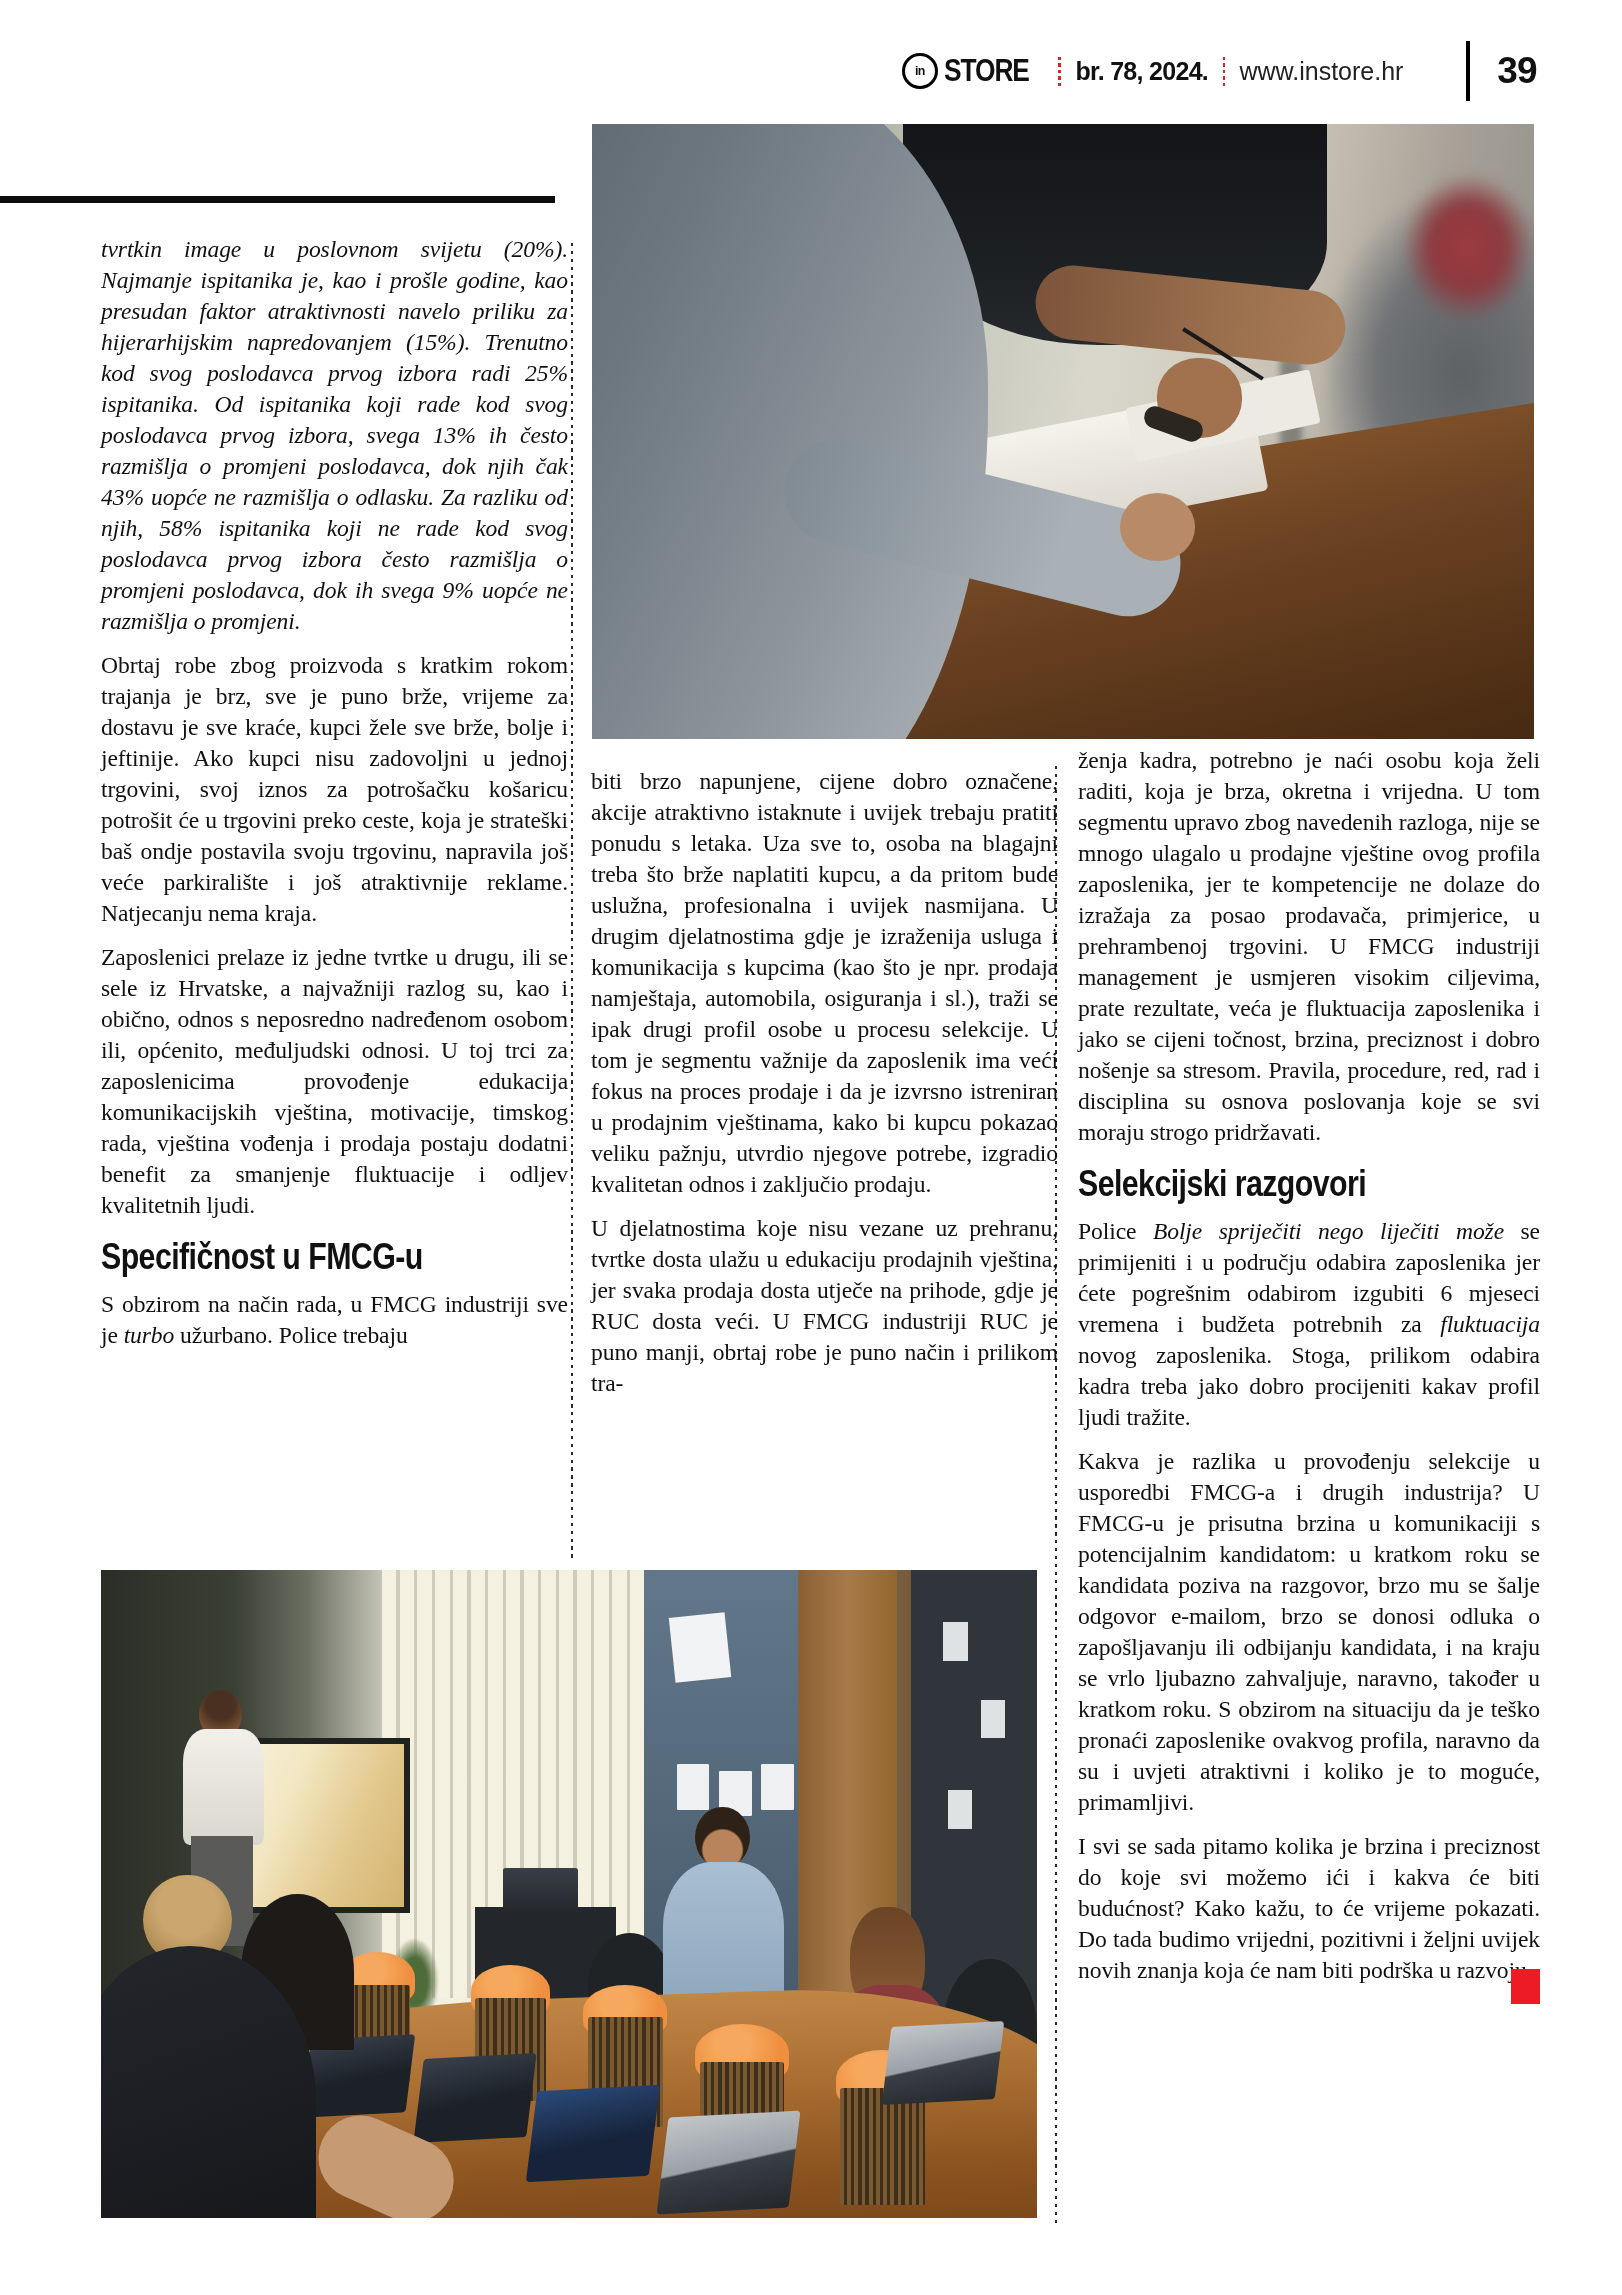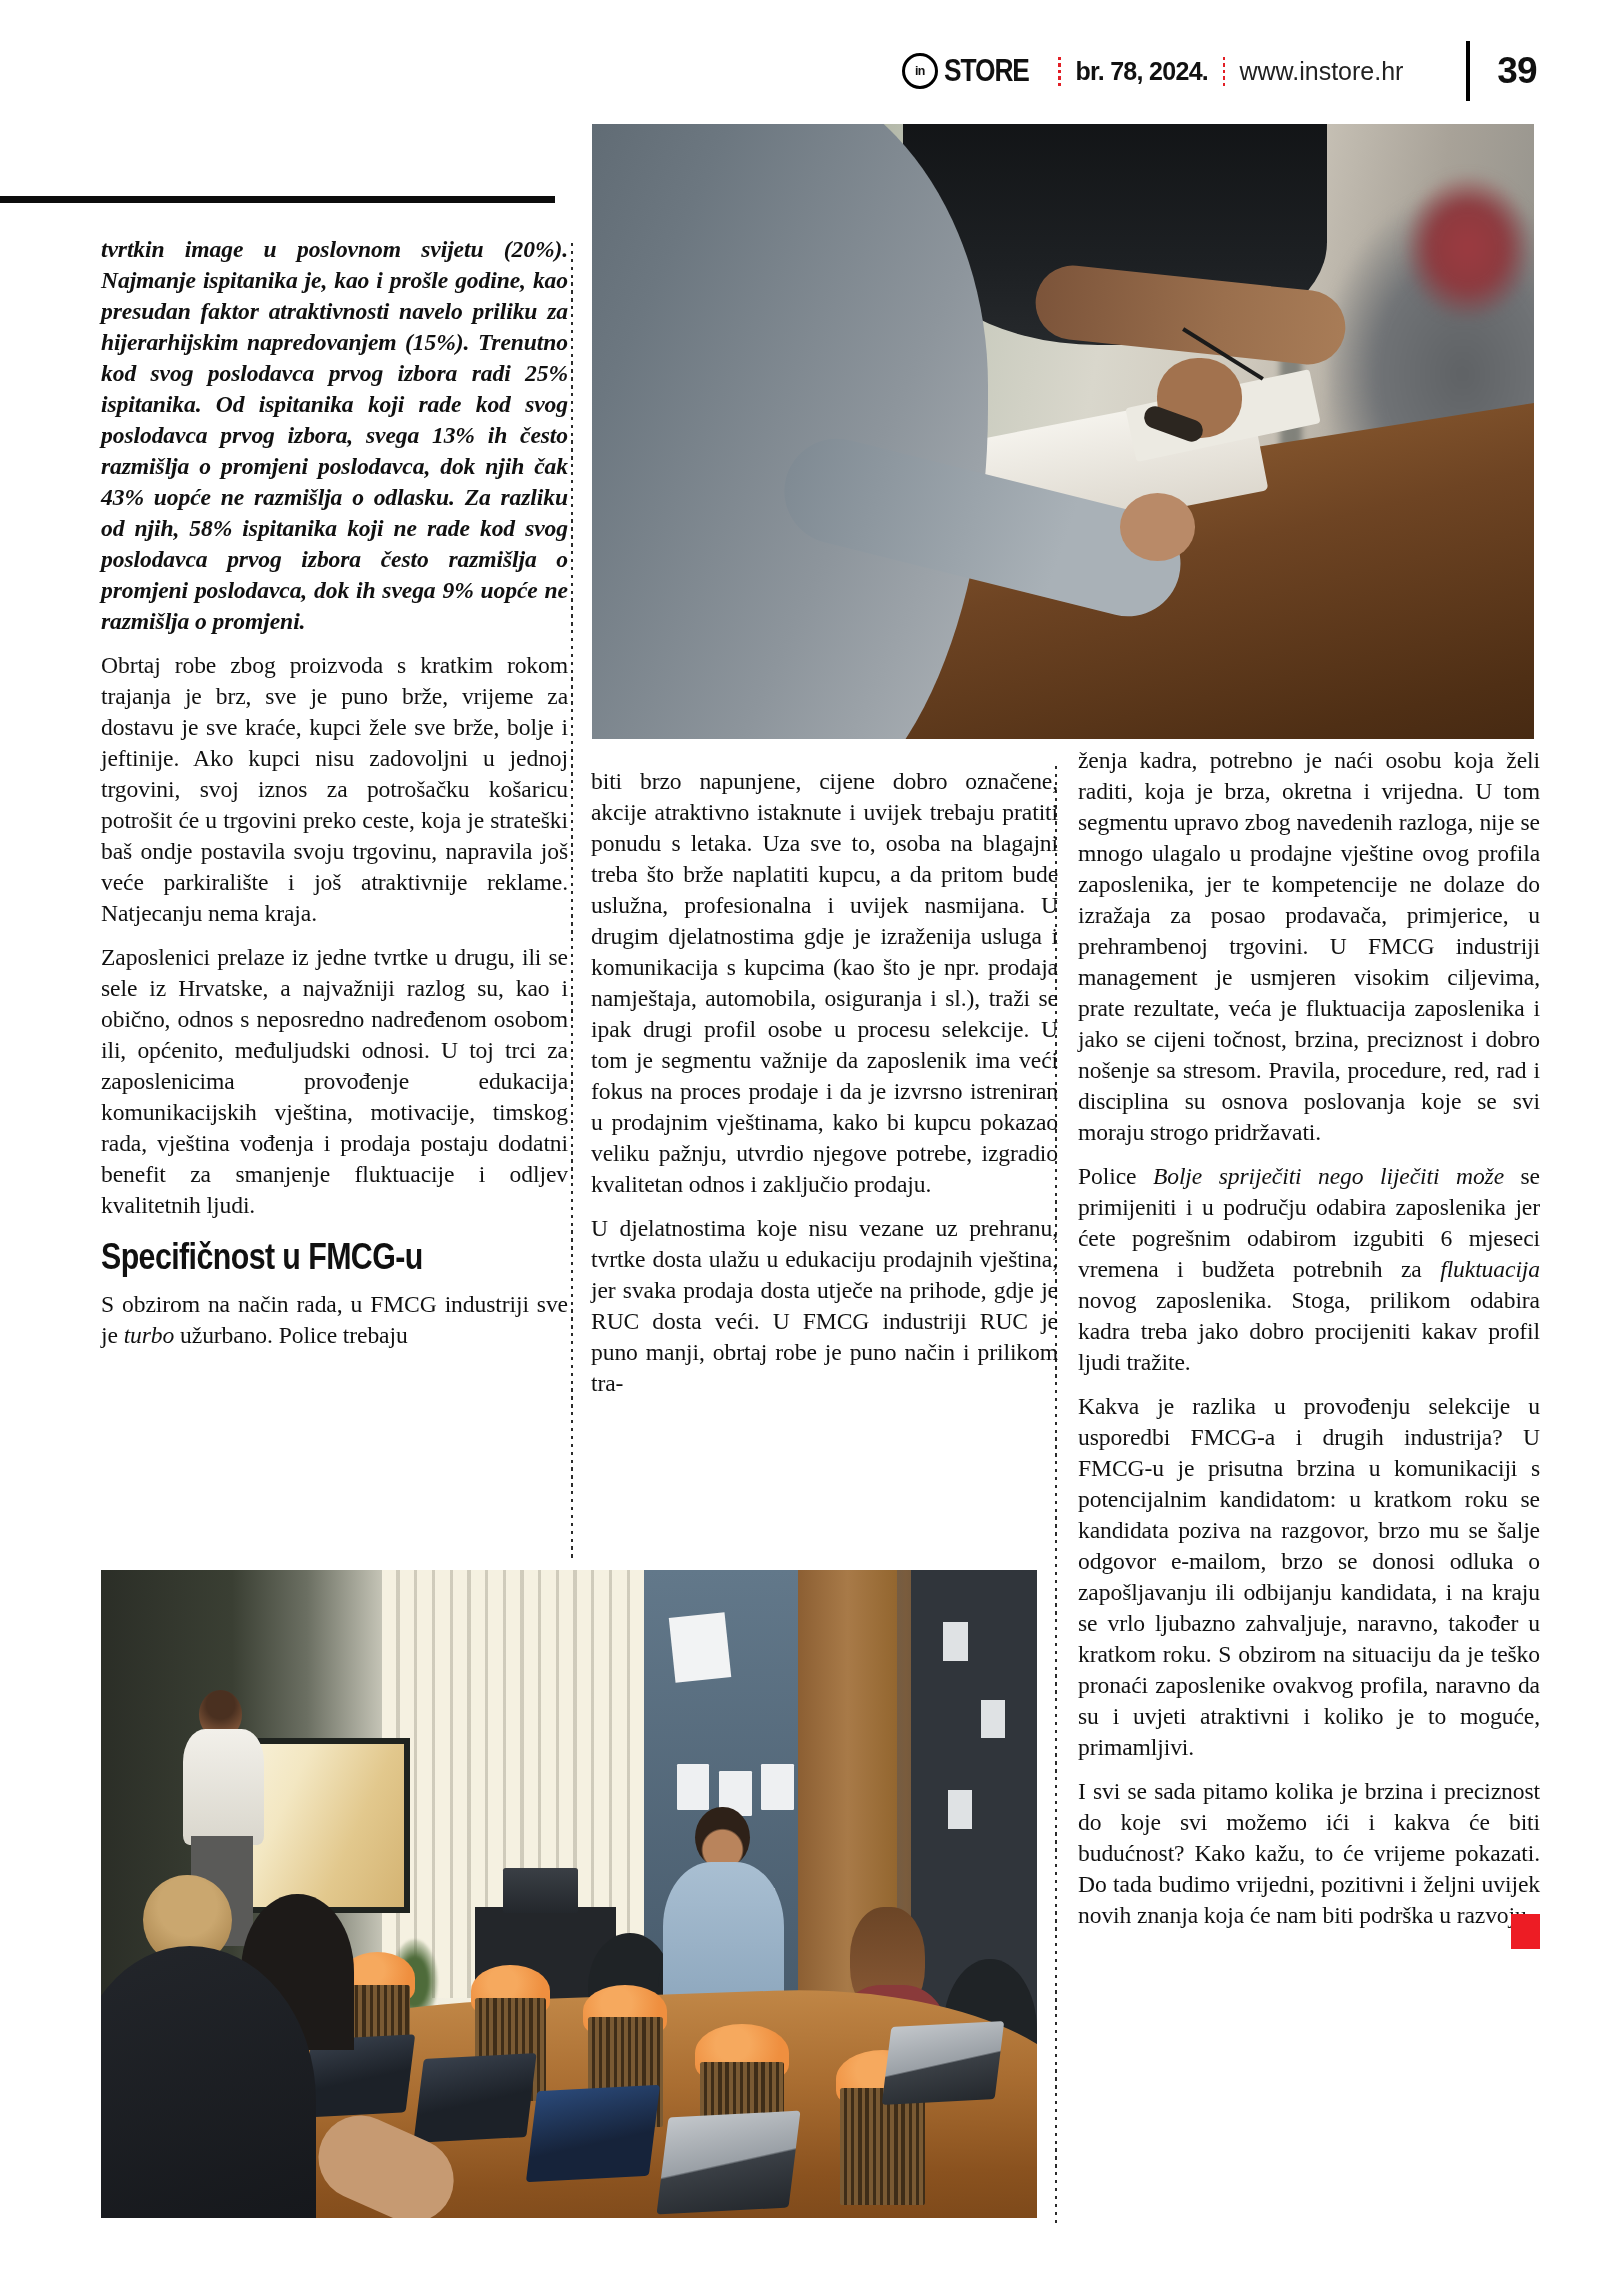--- a/index.html
+++ b/index.html
@@ -29,21 +29,21 @@
   .dl1{left:571px;top:243px;height:1317px;}
   .dl2{left:1055px;top:766px;height:1459px;}
 
   
   .col{position:absolute;width:467px;font-size:23.6px;line-height:31px;text-align:justify;
        letter-spacing:-0.1px;}
   .col p{margin:0 0 13px 0;}
   .col1{left:101px;top:234px;}
   .col2{left:591px;top:766px;}
   .col3{left:1078px;top:745px;width:462px;}
-  .intro{font-style:italic;font-weight:bold;}
+  .intro{font-style:italic;}
   .col h2{font-family:"Liberation Sans", sans-serif;font-size:37px;line-height:38px;
           font-weight:900;letter-spacing:-0.7px;margin:17px 0 13px 0;white-space:nowrap;}
   .hx{display:inline-block;transform:scaleX(.82);transform-origin:left;}
   .end-wrap{text-align:right;margin-top:-30px;}
   .end-mark{display:inline-block;width:29px;height:35px;background:#ed1c24;}
 
   
   figure{margin:0;}
   .photo-top{position:absolute;left:592px;top:124px;width:942px;height:615px;overflow:hidden;
     background:linear-gradient(100deg,#79816f 0%,#969c8a 16%,#c2c6b8 34%,#d9d7cc 52%,#cfc9bd 66%,#a8a298 82%,#8b8b86 100%);}
@@ -184,20 +184,21 @@
     <p><span>S obzirom na način rada, u FMCG industriji sve je </span><i>turbo</i><span> užurbano. Police trebaju</span></p>
   </section>
 
   <section class="col col2">
     <p>biti brzo napunjene, cijene dobro označene, akcije atraktivno istaknute i uvijek trebaju pratiti ponudu s letaka. Uza sve to, osoba na blagajni treba što brže naplatiti kupcu, a da pritom bude uslužna, profesionalna i uvijek nasmijana. U drugim djelatnostima gdje je izraženija usluga i komunikacija s kupcima (kao što je npr. prodaja namještaja, automobila, osiguranja i sl.), traži se ipak drugi profil osobe u procesu selekcije. U tom je segmentu važnije da zaposlenik ima veći fokus na proces prodaje i da je izvrsno istreniran u prodajnim vještinama, kako bi kupcu pokazao veliku pažnju, utvrdio njegove potrebe, izgradio kvalitetan odnos i zaključio prodaju.</p>
     <p>U djelatnostima koje nisu vezane uz prehranu, tvrtke dosta ulažu u edukaciju prodajnih vještina, jer svaka prodaja dosta utječe na prihode, gdje je RUC dosta veći. U FMCG industriji RUC je puno manji, obrtaj robe je puno način i prilikom tra-</p>
   </section>
 
   <section class="col col3">
     <p>ženja kadra, potrebno je naći osobu koja želi raditi, koja je brza, okretna i vrijedna. U tom segmentu upravo zbog navedenih razloga, nije se mnogo ulagalo u prodajne vještine ovog profila zaposlenika, jer te kompetencije ne dolaze do izražaja za posao prodavača, primjerice, u prehrambenoj trgovini. U FMCG industriji management je usmjeren visokim ciljevima, prate rezultate, veća je fluktuacija zaposlenika i jako se cijeni točnost, brzina, preciznost i dobro nošenje sa stresom. Pravila, procedure, red, rad i disciplina su osnova poslovanja koje se svi moraju strogo pridržavati.</p>
+    <h2><span class="hx">Selekcijski razgovori</span></h2>
     <p><span>Police </span><i>Bolje spriječiti nego liječiti može</i><span> se primijeniti i u području odabira zaposlenika jer ćete pogrešnim odabirom izgubiti 6 mjeseci vremena i budžeta potrebnih za </span><i>fluktuacija</i><span> novog zaposlenika. Stoga, prilikom odabira kadra treba jako dobro procijeniti kakav profil ljudi tražite.</span></p>
     <p>Kakva je razlika u provođenju selekcije u usporedbi FMCG-a i drugih industrija? U FMCG-u je prisutna brzina u komunikaciji s potencijalnim kandidatom: u kratkom roku se kandidata poziva na razgovor, brzo mu se šalje odgovor e-mailom, brzo se donosi odluka o zapošljavanju ili odbijanju kandidata, i na kraju se vrlo ljubazno zahvaljuje, naravno, također u kratkom roku. S obzirom na situaciju da je teško pronaći zaposlenike ovakvog profila, naravno da su i uvjeti atraktivni i koliko je to moguće, primamljivi.</p>
     <p>I svi se sada pitamo kolika je brzina i preciznost do koje svi možemo ići i kakva će biti budućnost? Kako kažu, to će vrijeme pokazati. Do tada budimo vrijedni, pozitivni i željni uvijek novih znanja koja će nam biti podrška u razvoju.</p>
     <div class="end-wrap">
       <span class="end-mark"></span>
     </div>
   </section>
 
   <figure class="photo-bottom">
     <div class="pb-blinds"></div>

